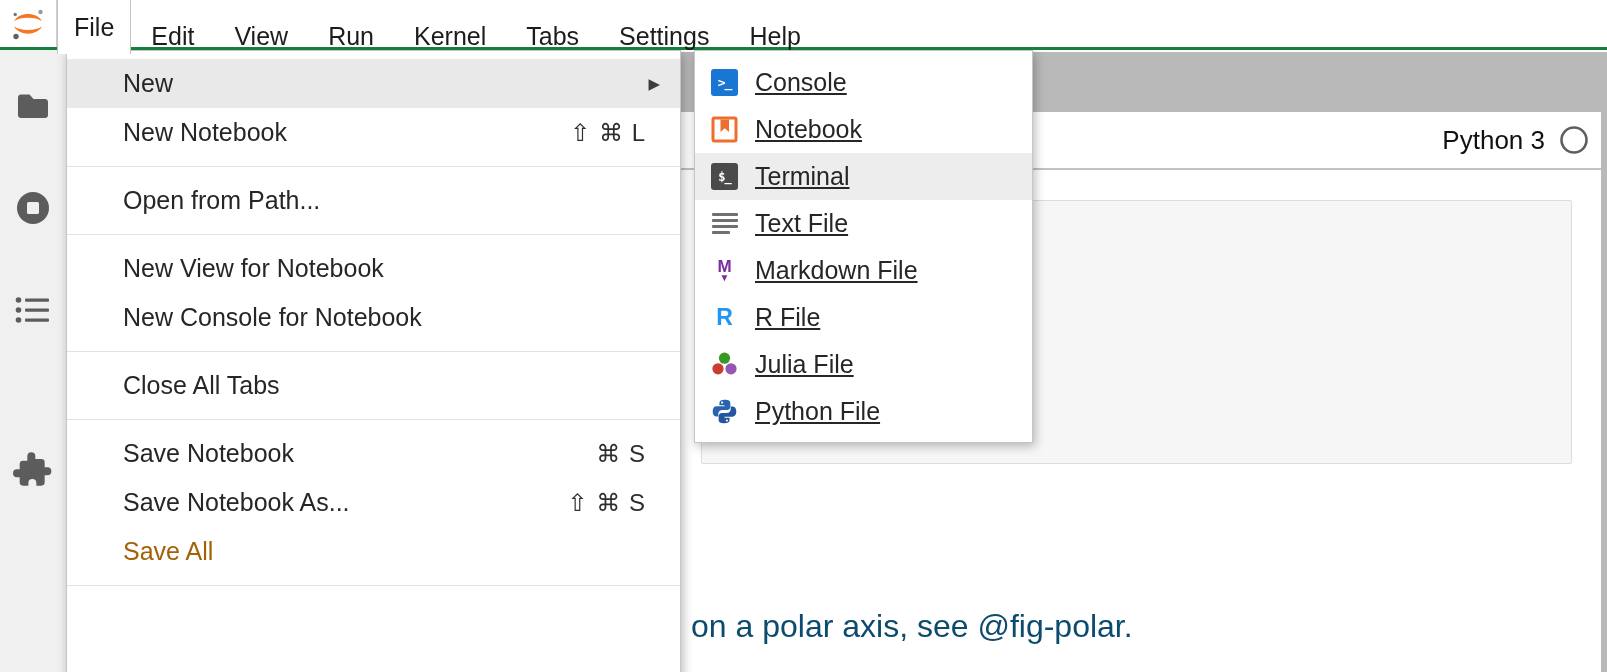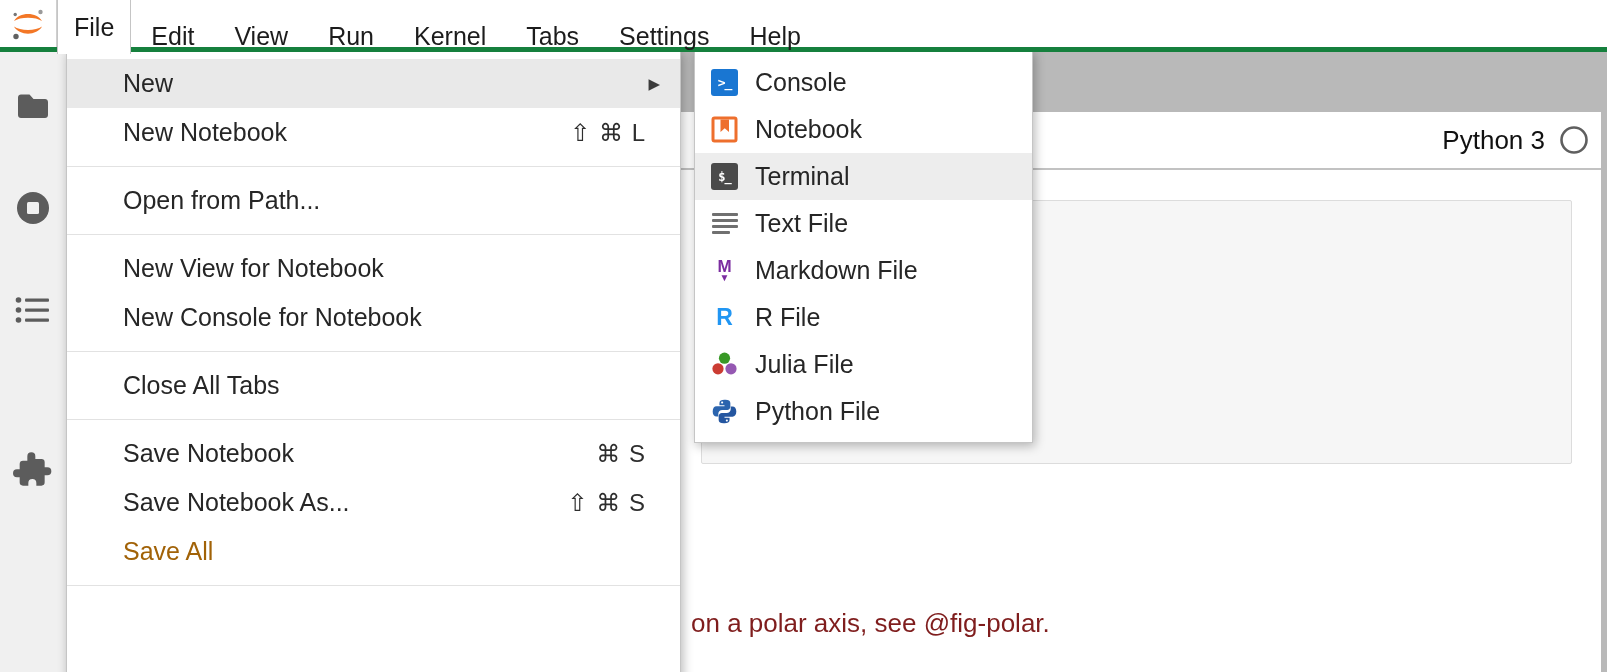--- a/index.html
+++ b/index.html
@@ -3,56 +3,56 @@
 <meta charset="utf-8">
 <style>
   html,body{margin:0;padding:0;}
   body{
     width:1607px;height:672px;position:relative;overflow:hidden;background:#fff;
     font-family:"Liberation Sans","DejaVu Sans",sans-serif;color:#222;
     -webkit-font-smoothing:antialiased;
   }
   
   .menubar{position:absolute;top:0;left:0;right:0;height:47px;background:#fff;
-    border-bottom:5px solid #15803d;display:flex;align-items:stretch;z-index:20;}
+    border-bottom:3px solid #15803d;display:flex;align-items:stretch;z-index:20;}
   .logo-box{width:56px;display:flex;align-items:center;justify-content:center;
     border-right:1px solid #cfcfcf;background:#fff;}
   .mb-items{display:flex;align-items:stretch;font-size:25px;color:#1c1c1c;}
   .mb-item{display:flex;align-items:center;padding:7px 20px;height:58px;}
   .mb-item.active{background:#fff;border-left:1px solid #c5c5c5;border-right:1px solid #c5c5c5;
     height:54px;padding:0 16px;position:relative;z-index:40;}
   
   .sidebar{position:absolute;left:0;top:47px;bottom:0;width:66px;background:#f0f0f0;z-index:5;}
   .sb-icon{position:absolute;left:0;width:66px;display:flex;justify-content:center;}
   .tabbar-band{position:absolute;left:66px;right:0;top:52px;height:60px;background:#b9b9b9;z-index:1;}
   .right-strip{position:absolute;right:0;top:52px;bottom:0;width:6px;background:#b9b9b9;z-index:2;}
   .nb-toolbar{position:absolute;left:66px;right:6px;top:112px;height:56px;background:#fff;
     display:flex;align-items:center;justify-content:flex-end;gap:14px;padding-right:12px;
     box-sizing:border-box;z-index:1;}
   .kernel-name{font-size:26px;color:#111;}
   .toolbar-border{position:absolute;left:66px;right:6px;top:168px;height:2px;background:#c2c2c2;z-index:1;}
   .md-cell-box{position:absolute;left:701px;top:200px;width:871px;height:264px;background:#f6f6f6;
     border:1px solid #dcdcdc;border-radius:2px;box-sizing:border-box;z-index:1;}
-  .md-text{position:absolute;left:691px;top:608px;font-size:26px;color:#7f1d1d;z-index:1;white-space:nowrap;}
+  .md-text{position:absolute;left:691px;top:608px;font-size:32px;color:#0c4a6e;z-index:1;white-space:nowrap;}
   
   .menu{background:#fff;border:1px solid #c5c5c5;box-shadow:2px 3px 10px rgba(0,0,0,.28);
     box-sizing:border-box;padding-top:8px;position:absolute;}
   .menu-file{left:66px;top:50px;width:615px;height:640px;border-bottom:none;z-index:15;}
   .menu-new{left:694px;top:50px;width:339px;height:393px;z-index:14;}
   .mi{height:49px;display:flex;align-items:center;padding:0 20px 0 56px;font-size:25px;color:#262626;}
   .mi .lbl{flex:1;white-space:nowrap;}
   .mi .sc{font-size:24px;color:#2e2e2e;letter-spacing:1px;white-space:nowrap;margin-right:14px;}
   .mi .arrow{font-size:15px;color:#3c3c3c;margin-right:0px;}
   .mi.hl{background:#e9e9e9;}
   .mi.disabled{color:#a16207;}
   .msep{height:1px;background:#e2e2e2;margin:9px 0;}
   .smi{height:47px;display:flex;align-items:center;gap:17px;padding:0 12px 0 16px;
     font-size:25px;color:#262626;}
   .smi.hl{background:#ededed;}
-  .smi .lbl{white-space:nowrap;}
+  .smi .lbl{white-space:nowrap;text-decoration:underline;}
   .icon26{width:27px;height:27px;flex:none;display:flex;align-items:center;justify-content:center;}
   .chip{width:27px;height:27px;border-radius:3px;display:flex;align-items:center;justify-content:center;
     font-family:"DejaVu Sans Mono",monospace;font-weight:bold;color:#fff;}
   .chip.console{background:#1976d2;font-size:13px;letter-spacing:-1px;}
   .chip.terminal{background:#4a4a4a;font-size:12px;letter-spacing:-1px;}
   .textfile{width:26px;height:27px;display:flex;flex-direction:column;justify-content:center;gap:3px;}
   .textfile i{display:block;height:3px;background:#707070;border-radius:1px;}
   .textfile i:nth-child(4){width:18px;}
   .mdicon{display:flex;flex-direction:column;align-items:center;line-height:1;color:#7b2da0;}
   .mdicon .m{font-weight:bold;font-size:17px;}

